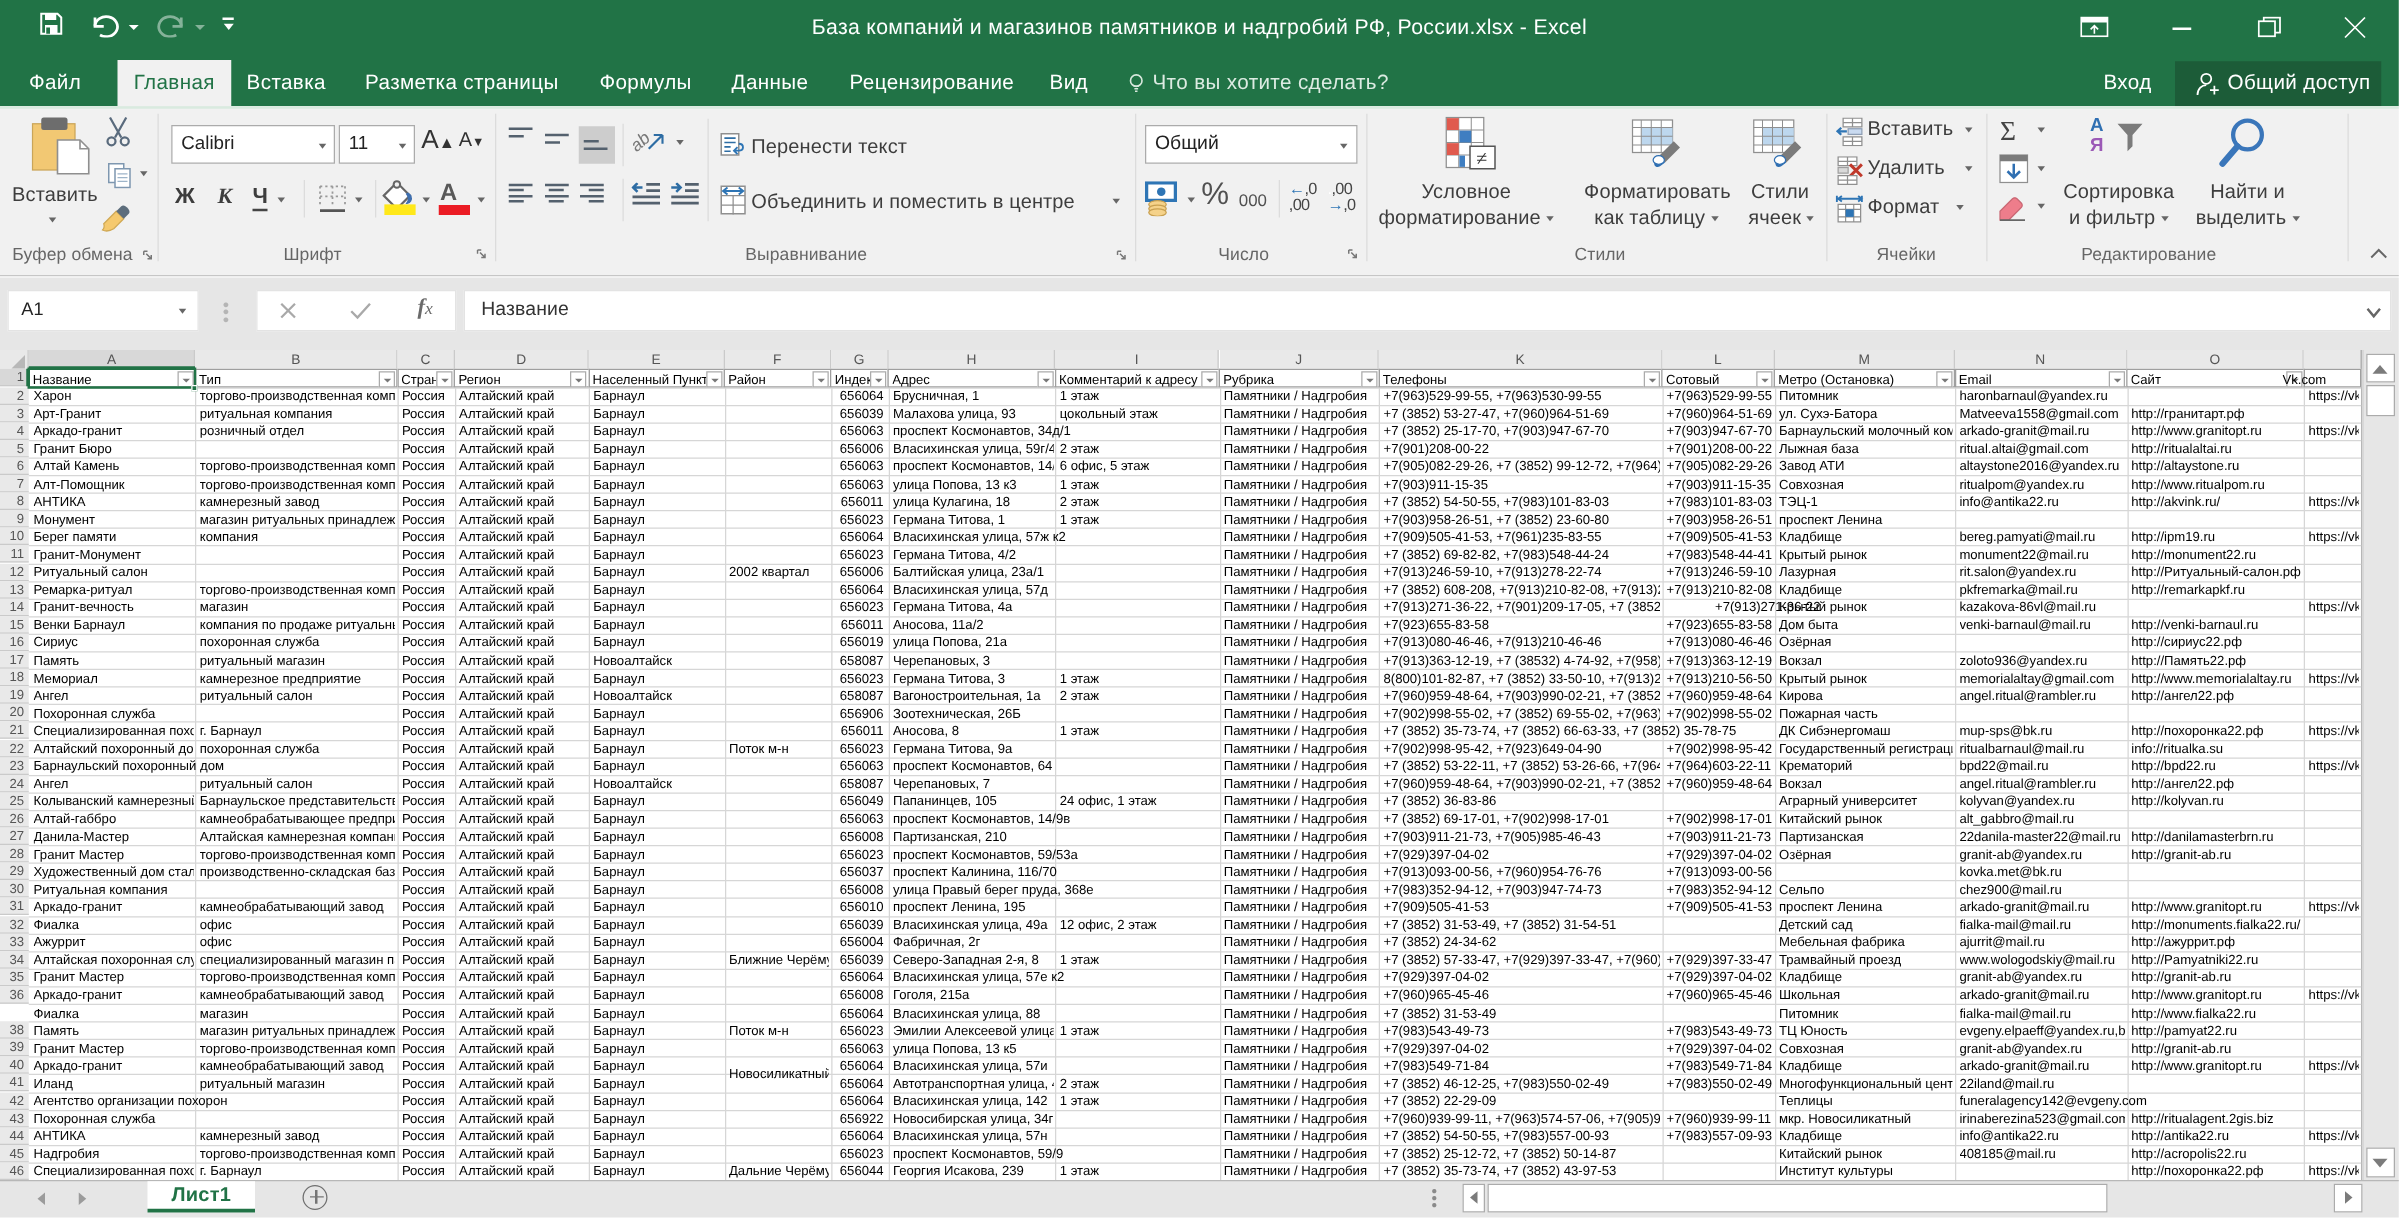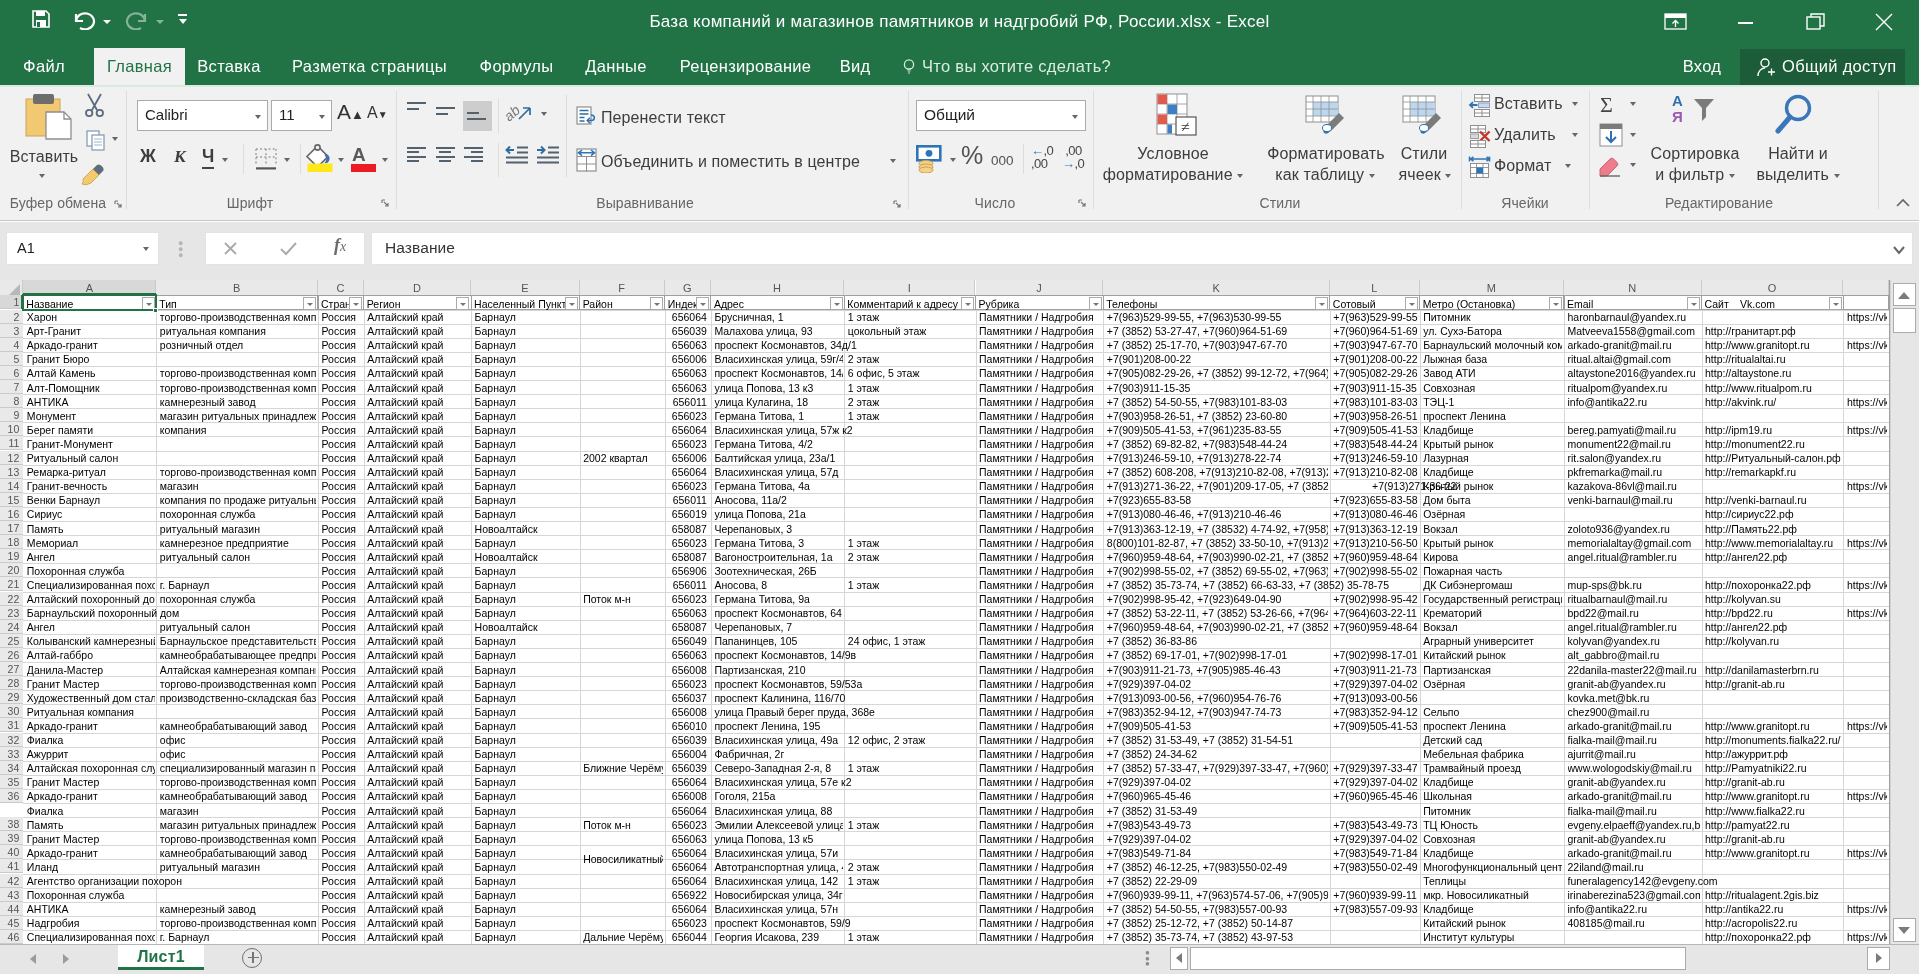--- a/index.html
+++ b/index.html
@@ -529,21 +529,21 @@
 <div class="hc" style="left:1419.2px;top:15.4px;width:145.29999999999995px;height:14.9px"></div>
 <div class="c" style="left:1422.7px;top:17.6px;width:130.29999999999995px">Метро (Остановка)</div>
 <div class="fbtn" style="left:1549.2px;top:16.9px"></div>
 <div class="hc" style="left:1563.5px;top:15.4px;width:138.5px;height:14.9px"></div>
 <div class="c" style="left:1567.0px;top:17.6px;width:123.5px">Email</div>
 <div class="fbtn" style="left:1686.7px;top:16.9px"></div>
 <div class="hc" style="left:1701.0px;top:15.4px;width:142.9000000000001px;height:14.9px"></div>
 <div class="c" style="left:1704.5px;top:17.6px;width:127.90000000000009px">Сайт</div>
 <div class="fbtn" style="left:1828.6000000000001px;top:16.9px"></div>
 <div class="hc" style="left:1842.9px;top:15.4px;width:46.59999999999991px;height:14.9px"></div>
-<div class="c" style="left:1740px;top:17.6px;width:41.59999999999991px">Vk.com</div>
+<div class="c" style="left:1826px;top:17.6px;width:41.59999999999991px">Vk.com</div>
 <div class="abs" style="left:22.3px;top:14.1px;width:135px;height:16.6px;border:2px solid #217346"></div>
 <div class="abs" style="left:153.3px;top:27.5px;width:5px;height:5px;background:#217346;border:1px solid #fff"></div>
 <div class="c" style="left:26.8px;top:31.0px;width:128.0px">Харон</div>
 <div class="c" style="left:159.8px;top:31.0px;width:156.7px">торгово-производственная компания</div>
 <div class="c" style="left:321.5px;top:31.0px;width:40.80000000000001px">Россия</div>
 <div class="c" style="left:367.3px;top:31.0px;width:102.30000000000001px">Алтайский край</div>
 <div class="c" style="left:474.6px;top:31.0px;width:188.69999999999993px">Барнаул</div>
 <div class="c" style="left:664.8px;top:31.0px;width:42.1px;text-align:right">656064</div>
 <div class="c" style="left:714.4px;top:31.0px;width:128.39999999999998px">Брусничная, 1</div>
 <div class="c" style="left:847.8px;top:31.0px;width:126.20000000000005px">1 этаж</div>
@@ -664,21 +664,21 @@
 <div class="c" style="left:1705.0px;top:143.79999999999995px;width:136.9000000000001px">http://ipm19.ru</div>
 <div class="c" style="left:1846.9px;top:143.79999999999995px;width:40.59999999999991px">https://vk.com/club</div>
 <div class="c" style="left:26.8px;top:157.89999999999998px;width:289.7px">Гранит-Монумент</div>
 <div class="c" style="left:321.5px;top:157.89999999999998px;width:40.80000000000001px">Россия</div>
 <div class="c" style="left:367.3px;top:157.89999999999998px;width:102.30000000000001px">Алтайский край</div>
 <div class="c" style="left:474.6px;top:157.89999999999998px;width:188.69999999999993px">Барнаул</div>
 <div class="c" style="left:664.8px;top:157.89999999999998px;width:42.1px;text-align:right">656023</div>
 <div class="c" style="left:714.4px;top:157.89999999999998px;width:259.6px">Германа Титова, 4/2</div>
 <div class="c" style="left:979.0px;top:157.89999999999998px;width:122.79999999999995px">Памятники / Надгробия</div>
 <div class="c" style="left:1106.8px;top:157.89999999999998px;width:221.5px">+7 (3852) 69-82-82, +7(983)548-44-24</div>
-<div class="c" style="left:1333.3px;top:157.89999999999998px;width:84.90000000000009px">+7(983)548-44-24</div>
+<div class="c" style="left:1333.3px;top:157.89999999999998px;width:84.90000000000009px">+7(983)548-44-41</div>
 <div class="c" style="left:1423.2px;top:157.89999999999998px;width:139.29999999999995px">Крытый рынок</div>
 <div class="c" style="left:1567.5px;top:157.89999999999998px;width:132.5px">monument22@mail.ru</div>
 <div class="c" style="left:1705.0px;top:157.89999999999998px;width:182.5px">http://monument22.ru</div>
 <div class="c" style="left:26.8px;top:172.0px;width:289.7px">Ритуальный салон</div>
 <div class="c" style="left:321.5px;top:172.0px;width:40.80000000000001px">Россия</div>
 <div class="c" style="left:367.3px;top:172.0px;width:102.30000000000001px">Алтайский край</div>
 <div class="c" style="left:474.6px;top:172.0px;width:103.60000000000002px">Барнаул</div>
 <div class="c" style="left:583.2px;top:172.0px;width:80.09999999999991px">2002 квартал</div>
 <div class="c" style="left:664.8px;top:172.0px;width:42.1px;text-align:right">656006</div>
 <div class="c" style="left:714.4px;top:172.0px;width:259.6px">Балтийская улица, 23а/1</div>
@@ -811,21 +811,21 @@
 <div class="c" style="left:367.3px;top:313.0px;width:102.30000000000001px">Алтайский край</div>
 <div class="c" style="left:474.6px;top:313.0px;width:103.60000000000002px">Барнаул</div>
 <div class="c" style="left:583.2px;top:313.0px;width:80.09999999999991px">Поток м-н</div>
 <div class="c" style="left:664.8px;top:313.0px;width:42.1px;text-align:right">656023</div>
 <div class="c" style="left:714.4px;top:313.0px;width:259.6px">Германа Титова, 9а</div>
 <div class="c" style="left:979.0px;top:313.0px;width:122.79999999999995px">Памятники / Надгробия</div>
 <div class="c" style="left:1106.8px;top:313.0px;width:221.5px">+7(902)998-95-42, +7(923)649-04-90</div>
 <div class="c" style="left:1333.3px;top:313.0px;width:84.90000000000009px">+7(902)998-95-42</div>
 <div class="c" style="left:1423.2px;top:313.0px;width:139.29999999999995px">Государственный регистрационный центр</div>
 <div class="c" style="left:1567.5px;top:313.0px;width:132.5px">ritualbarnaul@mail.ru</div>
-<div class="c" style="left:1705.0px;top:313.0px;width:182.5px">http://kolyvan.su</div>
+<div class="c" style="left:1705.0px;top:313.0px;width:182.5px">info://ritualka.su</div>
 <div class="c" style="left:26.8px;top:327.0999999999999px;width:289.7px">Барнаульский похоронный дом</div>
 <div class="c" style="left:321.5px;top:327.0999999999999px;width:40.80000000000001px">Россия</div>
 <div class="c" style="left:367.3px;top:327.0999999999999px;width:102.30000000000001px">Алтайский край</div>
 <div class="c" style="left:474.6px;top:327.0999999999999px;width:188.69999999999993px">Барнаул</div>
 <div class="c" style="left:664.8px;top:327.0999999999999px;width:42.1px;text-align:right">656063</div>
 <div class="c" style="left:714.4px;top:327.0999999999999px;width:259.6px">проспект Космонавтов, 64</div>
 <div class="c" style="left:979.0px;top:327.0999999999999px;width:122.79999999999995px">Памятники / Надгробия</div>
 <div class="c" style="left:1106.8px;top:327.0999999999999px;width:221.5px">+7 (3852) 53-22-11, +7 (3852) 53-26-66, +7(964)603-22-11</div>
 <div class="c" style="left:1333.3px;top:327.0999999999999px;width:84.90000000000009px">+7(964)603-22-11</div>
 <div class="c" style="left:1423.2px;top:327.0999999999999px;width:139.29999999999995px">Крематорий</div>

